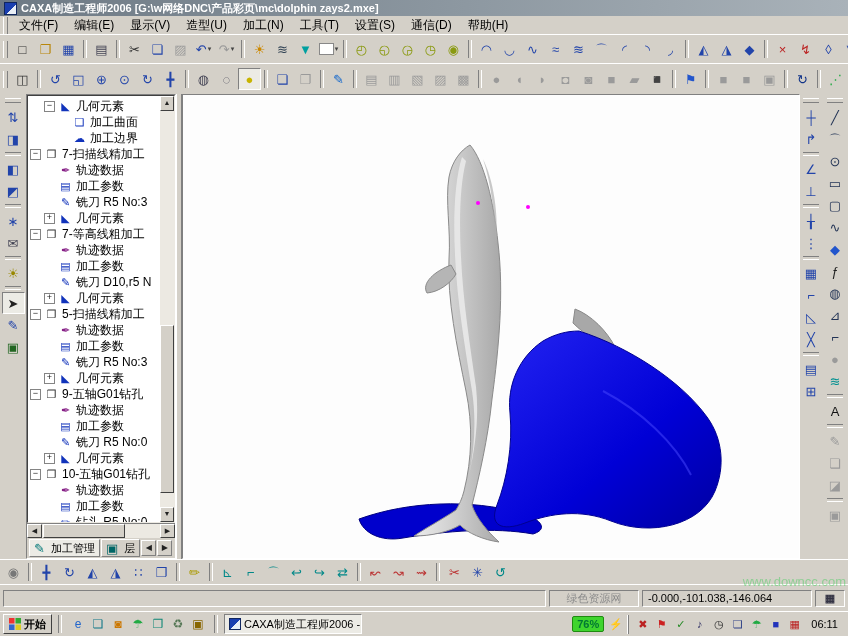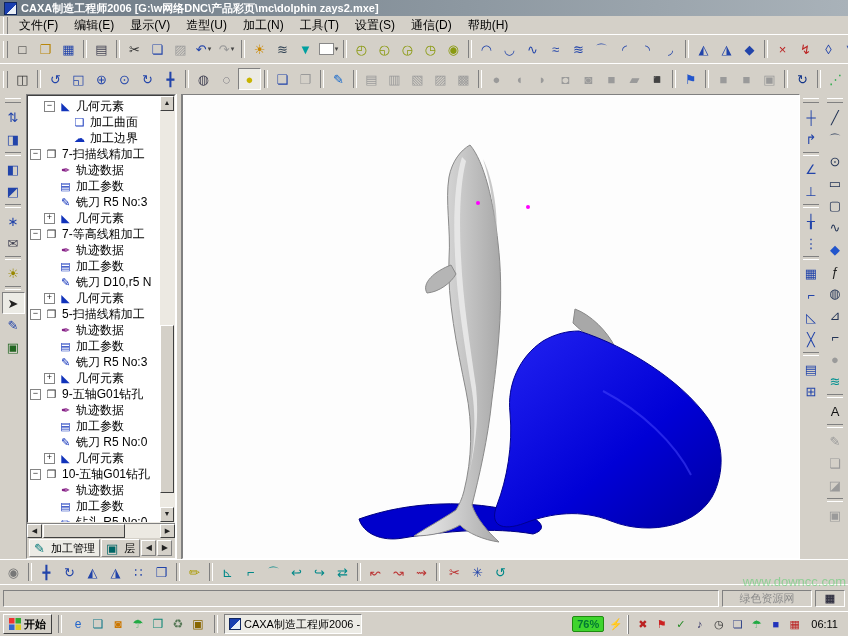--- a/index.html
+++ b/index.html
@@ -830,20 +830,21 @@
         </span>
         <span class="it ">
           <b style="color: rgb(0, 136, 136);">↺</b>
         </span>
       </span>
   </div>
 
   <div class="statusbar">
     <span class="spanel sp-msg"></span>
     <span class="spanel sp-tool">绿色资源网</span>
+    <span class="spanel sp-coord">-0.000,-101.038,-146.064</span>
     <span class="spanel sp-btn">
         <b style="font-size:11px;color:#334">▦</b>
       </span>
   </div>
 
   <div class="taskbar">
     <span class="startbtn">
       <svg width="12" height="12" viewBox="0 0 12 12">
         <rect x="0" y="0" width="5.5" height="5.5" fill="#e33"></rect>
           <rect x="6.5" y="0" width="5.5" height="5.5" fill="#3a3"></rect>

